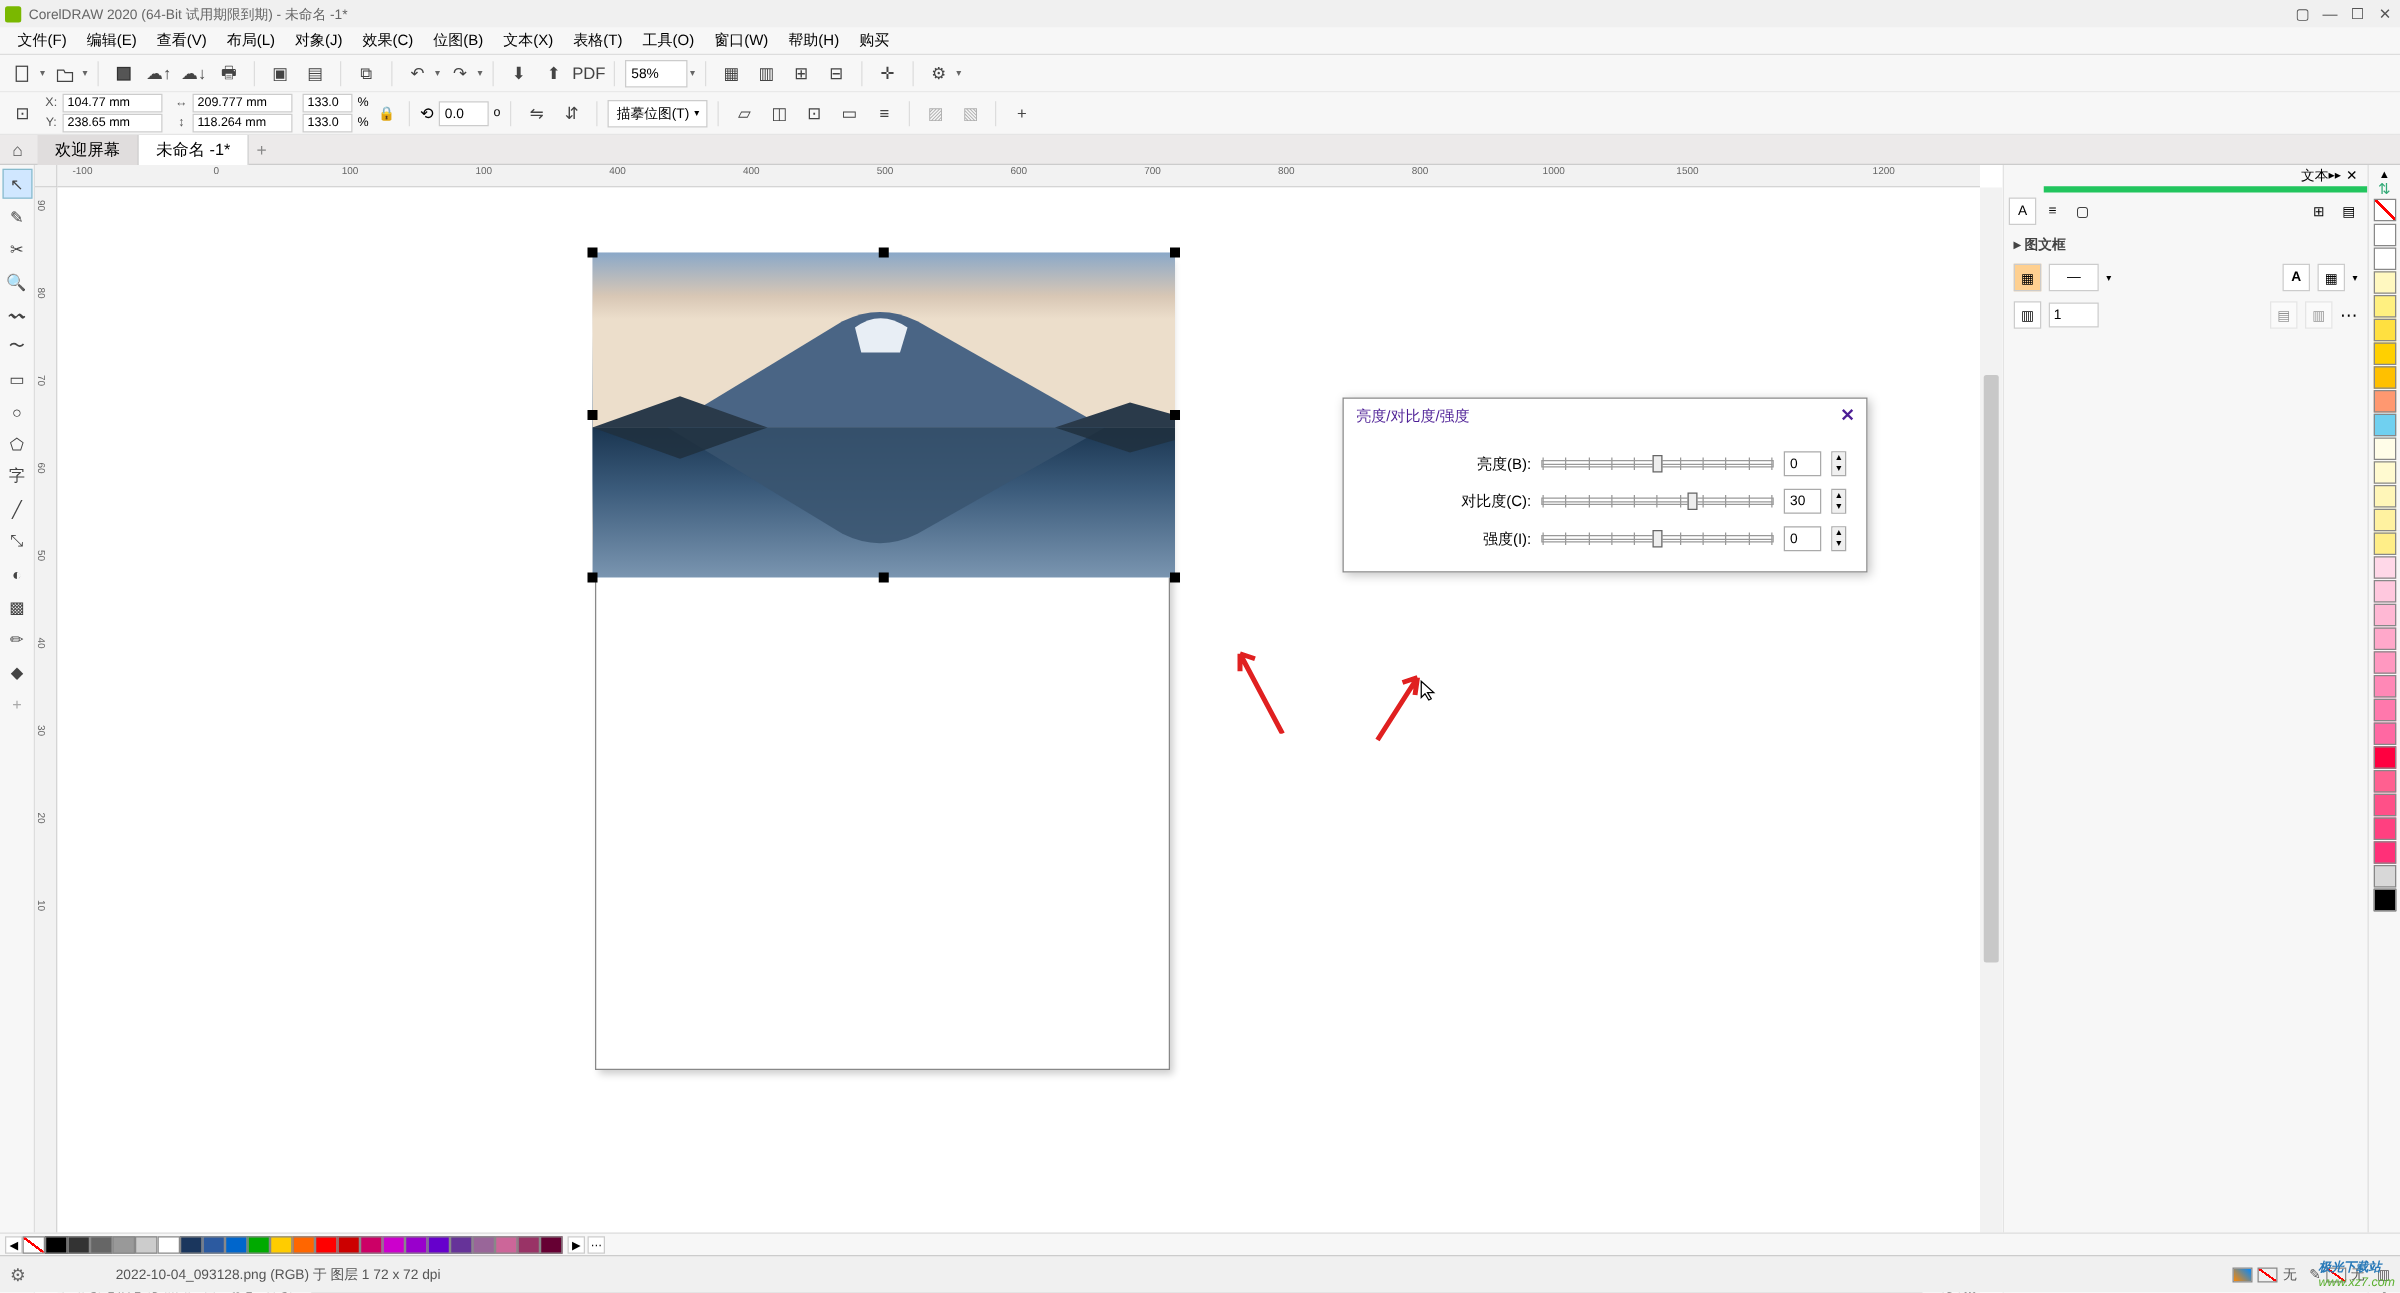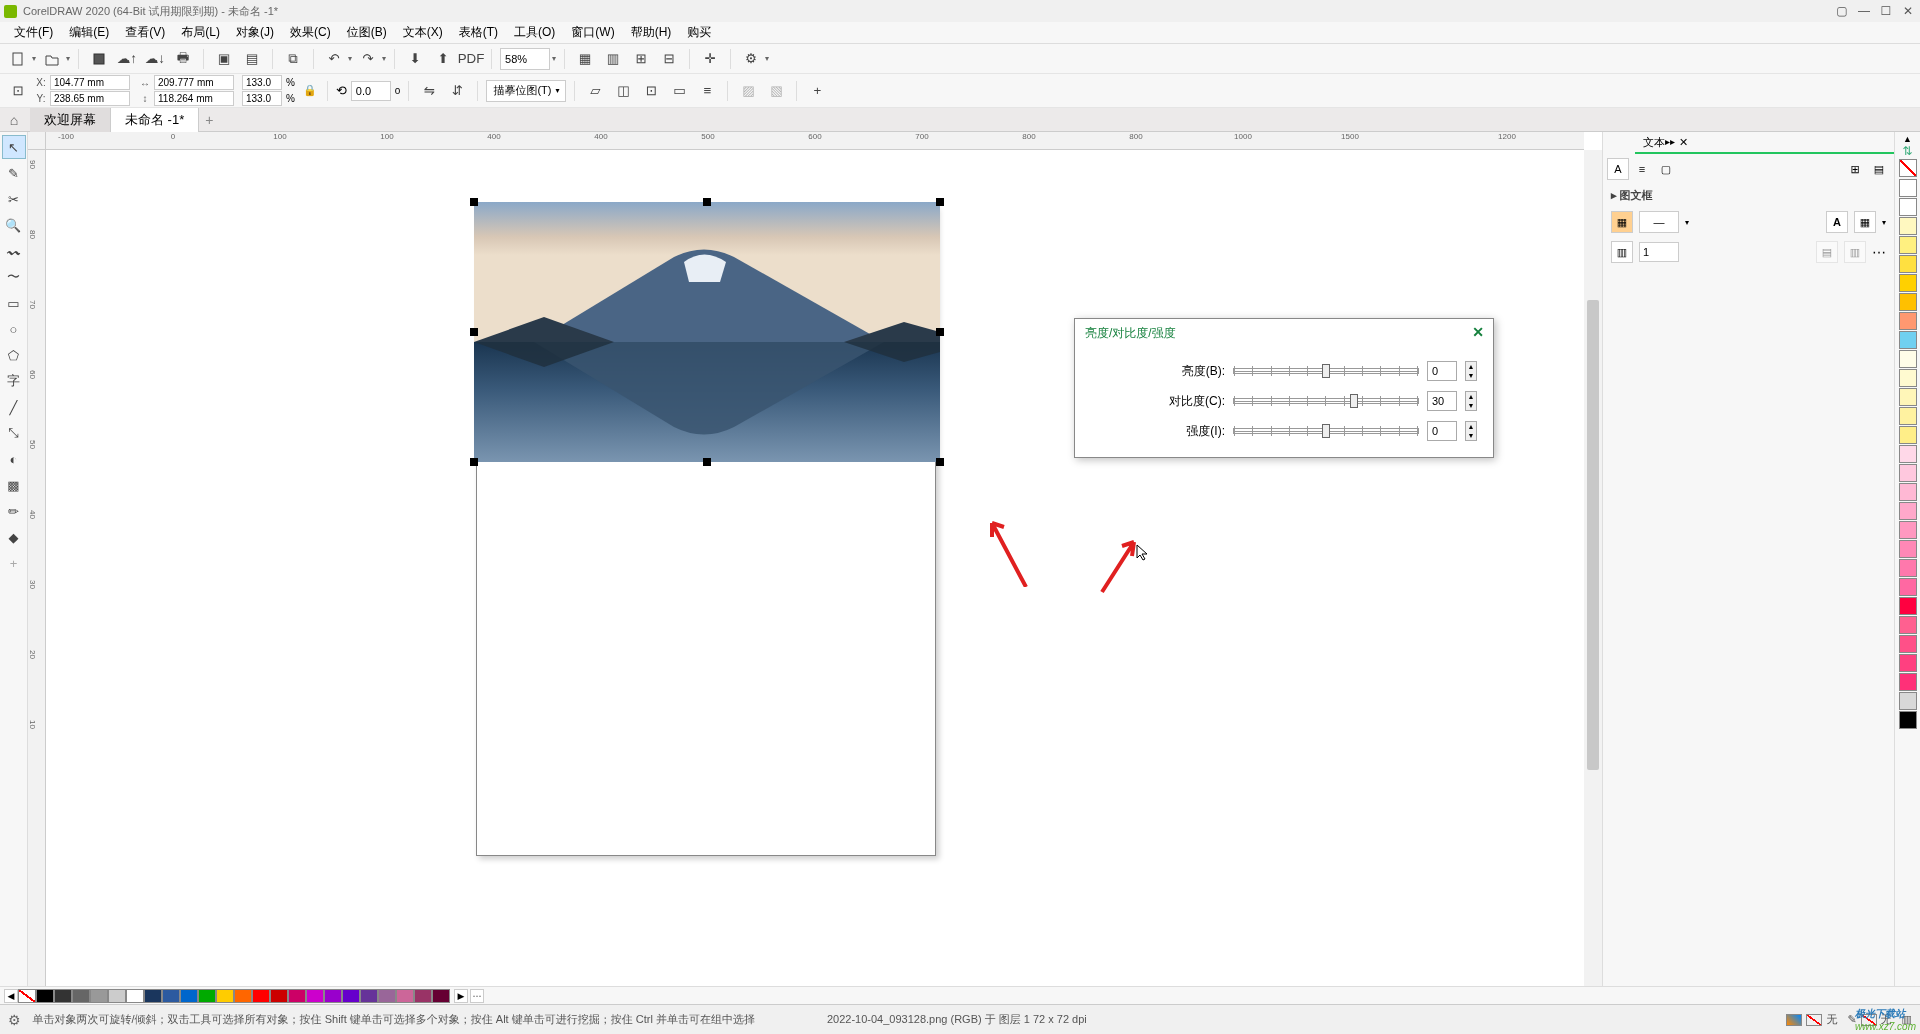--- a/index.html
+++ b/index.html
@@ -73,21 +73,21 @@
 .page-nav .navbtn{ width:14px; height:14px; border:1px solid #bbb; background:#fff; display:flex;align-items:center;justify-content:center;cursor:pointer; font-size:9px;}
 .page-tab { padding:1px 12px; background:#fff; border:1px solid #bbb; font-size:10px; margin-left:4px;}
 .vscroll { position:absolute; right:0; top:18px; width:18px; bottom:18px; background:#f2f2f2;}
 .vthumb { position:absolute; left:3px; right:3px; top:150px; height:470px; background:#c8c8c8; border-radius:2px;}
 .hthumb-track{ flex:1; position:relative; height:12px; margin:0 16px;}
 .hthumb{ position:absolute; top:0; bottom:0; left:0; right:0; background:#c8c8c8; border-radius:2px; }
 .scrollbtn{ width:14px; height:14px; border:1px solid #bbb; background:#fff; font-size:8px; display:flex;align-items:center;justify-content:center;}
 
 
 .rpanel { width: 292px; background: #f7f7f7; border-left: 1px solid #ddd; display: flex; flex-direction: column; font-size: 11px;}
-.rpanel-head { height: 22px; display:flex; align-items:center; padding:0 8px; border-bottom:2px solid #22c55e; justify-content:flex-start;margin-left:32px;}
+.rpanel-head { height: 22px; display:flex; align-items:center; padding:0 8px; border-bottom:5px solid #22c55e; justify-content:flex-end;margin-left:32px;}
 .rpanel-tabs { display:flex; gap:2px; padding:4px;}
 .rpanel-tab { width:22px; height:22px; border:1px solid transparent; display:flex;align-items:center;justify-content:center; cursor:pointer;}
 .rpanel-tab.active{ background:#fff; border-color:#ccc;}
 .rpanel-section-title{ padding:4px 8px; font-weight:bold; font-size:11px; color:#444;}
 .rpanel-section{ padding:4px 8px; display:flex; gap:6px; align-items:center; flex-wrap:wrap;}
 .rp-icon{ width:22px; height:22px; border:1px solid #ccc; background:#fff; display:flex;align-items:center;justify-content:center;}
 .rp-icon.active{ background:#ffd090;}
 .rp-spinner{ width:40px; height:20px; border:1px solid #ccc; padding:0 3px; font-size:11px;}
 
 
@@ -104,21 +104,21 @@
 
 .statusbar { position:absolute; bottom:0; left:0; right:0; height:30px; background:#f0f0f0; border-top:1px solid #ccc; display:flex; align-items:center; padding:0 8px; font-size:11px; color:#555; gap:12px;}
 .statusbar .gear{ font-size:14px; color:#666;}
 .statusbar .right{ margin-left:auto; display:flex; align-items:center; gap:10px;}
 .fill-ind, .stroke-ind{ display:flex; align-items:center; gap:4px;}
 .fill-swatch{ width:16px; height:12px; border:1px solid #888;}
 .watermark{ position:absolute; right:4px; bottom:2px; font-size:10px; color:#5cb030; font-style:italic;}
 
 
 .dialog { position: absolute; left: 1074px; top: 318px; width: 420px; background: #fff; border: 1px solid #888; box-shadow: 2px 2px 8px rgba(0,0,0,0.25); font-size: 12px; z-index:100;}
-.dialog-title { height: 28px; display: flex; align-items: center; padding: 0 10px; font-size: 12px; color: #15803d; position: relative;}
+.dialog-title { height: 28px; display: flex; align-items: center; padding: 0 10px; font-size: 12px; color: #4c1d95; position: relative;}
 .dialog-close { position: absolute; right: 6px; top: 4px; width: 18px; height: 18px; display:flex;align-items:center;justify-content:center; cursor:pointer; font-size:14px; font-weight:bold;}
 .dialog-body { padding: 14px 16px 6px 16px; }
 .slider-row { display: flex; align-items: center; margin-bottom: 10px; gap:8px; justify-content:flex-end;}
 .slider-label { width: 72px; text-align: right; font-size: 12px; white-space: nowrap;}
 .slider-track { flex: 0 0 186px; height: 6px; border:1px solid #999; background:#fff; position: relative; }
 .slider-track::before{ content:''; position:absolute; left:0; right:0; top:50%; height:1px; background:#999;}
 .slider-ticks{ position:absolute; left:0; right:0; top:-3px; bottom:-3px; display:flex; justify-content:space-between;}
 .slider-ticks span{ width:1px; background:#999;}
 .slider-thumb { position: absolute; top: -5px; width: 8px; height: 14px; background: #eee; border: 1px solid #666; }
 .slider-value { width: 30px; height: 20px; border: 1px solid #aaa; padding:0 4px; font-size: 11px; text-align: left; }
@@ -583,21 +583,20 @@
       <div class="bswatch" style="background: rgb(204, 102, 153);"></div>
       <div class="bswatch" style="background: rgb(153, 51, 102);"></div>
       <div class="bswatch" style="background: rgb(102, 0, 51);"></div>
     </div>
   <span class="arrows" style="margin-left:4px;">▶</span>
   <span class="arrows" style="margin-left:2px;">⋯</span>
 </div>
 
 <div class="statusbar">
   <span class="gear">⚙</span>
-  <span>单击对象两次可旋转/倾斜；双击工具可选择所有对象；按住 Shift 键单击可选择多个对象；按住 Alt 键单击可进行挖掘；按住 Ctrl 并单击可在组中选择</span>
   <span style="margin-left:60px;">2022-10-04_093128.png (RGB) 于 图层 1 72 x 72 dpi</span>
   <div class="right">
     <div class="fill-ind">
       <span class="fill-swatch" style="background:linear-gradient(45deg,#f80,#08f);"></span>
       <span class="fill-swatch" style="position:relative;">
           <span style="position:absolute;inset:0;background:linear-gradient(to top right,transparent 45%,red 45%,red 55%,transparent 55%);"></span>
         </span>
       <span>无</span>
     </div>
     <div class="stroke-ind">

